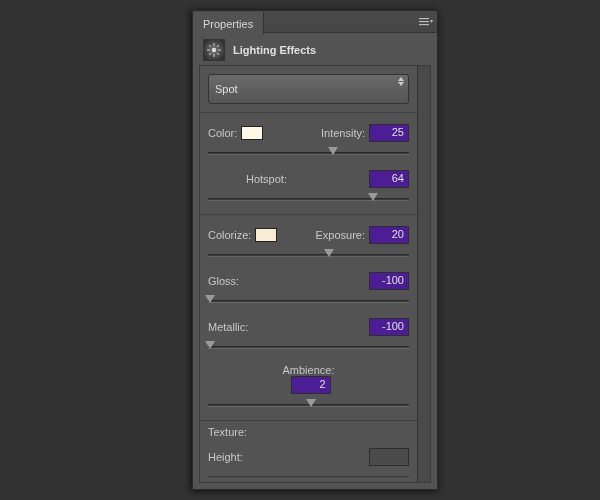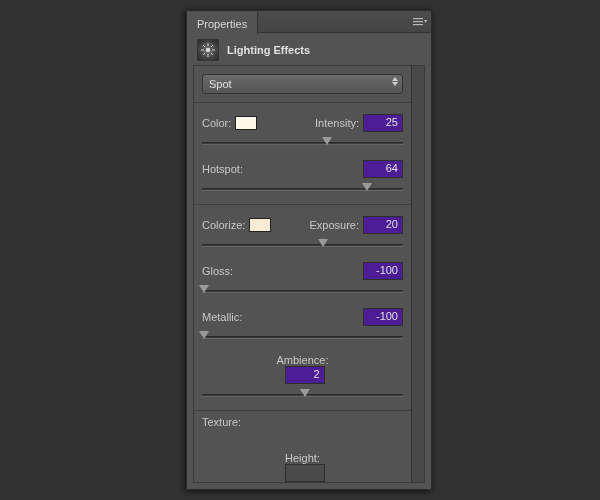--- a/index.html
+++ b/index.html
@@ -1,19 +1,19 @@
 <!DOCTYPE html>
 <html><head>
 <meta charset="utf-8">
 <style>
   * { box-sizing: border-box; margin: 0; padding: 0; font-family: "Segoe UI", Tahoma, sans-serif; }
   body { background: #323232; width: 600px; height: 500px; overflow: hidden; }
   .panel {
     position: absolute;
-    left: 186px; top: 10px;
+    left: 192px; top: 10px;
     width: 246px; height: 480px;
     background: #535353;
     border: 1px solid #2a2a2a;
     box-shadow: -2px 0 6px rgba(0,0,0,0.4), 0 2px 6px rgba(0,0,0,0.4);
     color: #c8c8c8;
     font-size: 11px;
   }
   .titlebar {
     height: 22px;
     background: linear-gradient(#4b4b4b,#454545);
@@ -69,21 +69,21 @@
     background:#494949;
     border:1px solid #3a3a3a;
     border-left:1px solid #333;
   }
   .section {
     border-bottom:1px solid #404040;
     padding:5px 8px 8px 8px;
   }
   .section.last { border-bottom:none; }
   .dropdown {
-    height:20px;
+    height:30px;
     background: linear-gradient(#6a6a6a,#555);
     border:1px solid #333;
     border-radius:3px;
     display:flex; align-items:center;
     padding:0 6px;
     color:#e0e0e0;
     position:relative;
     cursor:pointer;
   }
   .dropdown .dd-arrows {
@@ -195,21 +195,21 @@
           <div class="swatch" style="background: rgb(255, 247, 232);"></div>
           <div class="spacer"></div>
           <span class="lbl">Intensity:</span>
           <div class="num">25</div>
         </div>
         <div class="slider">
           <div class="track"></div>
           <div class="thumb" style="left: 62%;"></div>
         </div>
 
-        <div class="row" style="margin-top:10px;">
+        <div class="row" style="margin-top:10px;margin-left:38px;">
           <span class="lbl">Hotspot:</span>
           <div class="spacer"></div>
           <div class="num">64</div>
         </div>
         <div class="slider">
           <div class="track"></div>
           <div class="thumb" style="left: 82%;"></div>
         </div>
       </div>
 
@@ -255,21 +255,21 @@
           <div class="track"></div>
           <div class="thumb" style="left: 51%;"></div>
         </div>
       </div>
 
       <div class="section last">
         <div class="row" style="margin-top:0;align-items:center;">
           <span class="lbl">Texture:</span>
         </div>
 
-        <div class="row" style="margin-top:24px;flex-direction:column;">
+        <div class="row" style="margin-top:10px;">
           <span class="lbl label-disabled">Height:</span>
           <div class="spacer"></div>
           <div class="num disabled"></div>
         </div>
         <div class="slider disabled">
           <div class="track"></div>
         </div>
       </div>
 
     </div>

